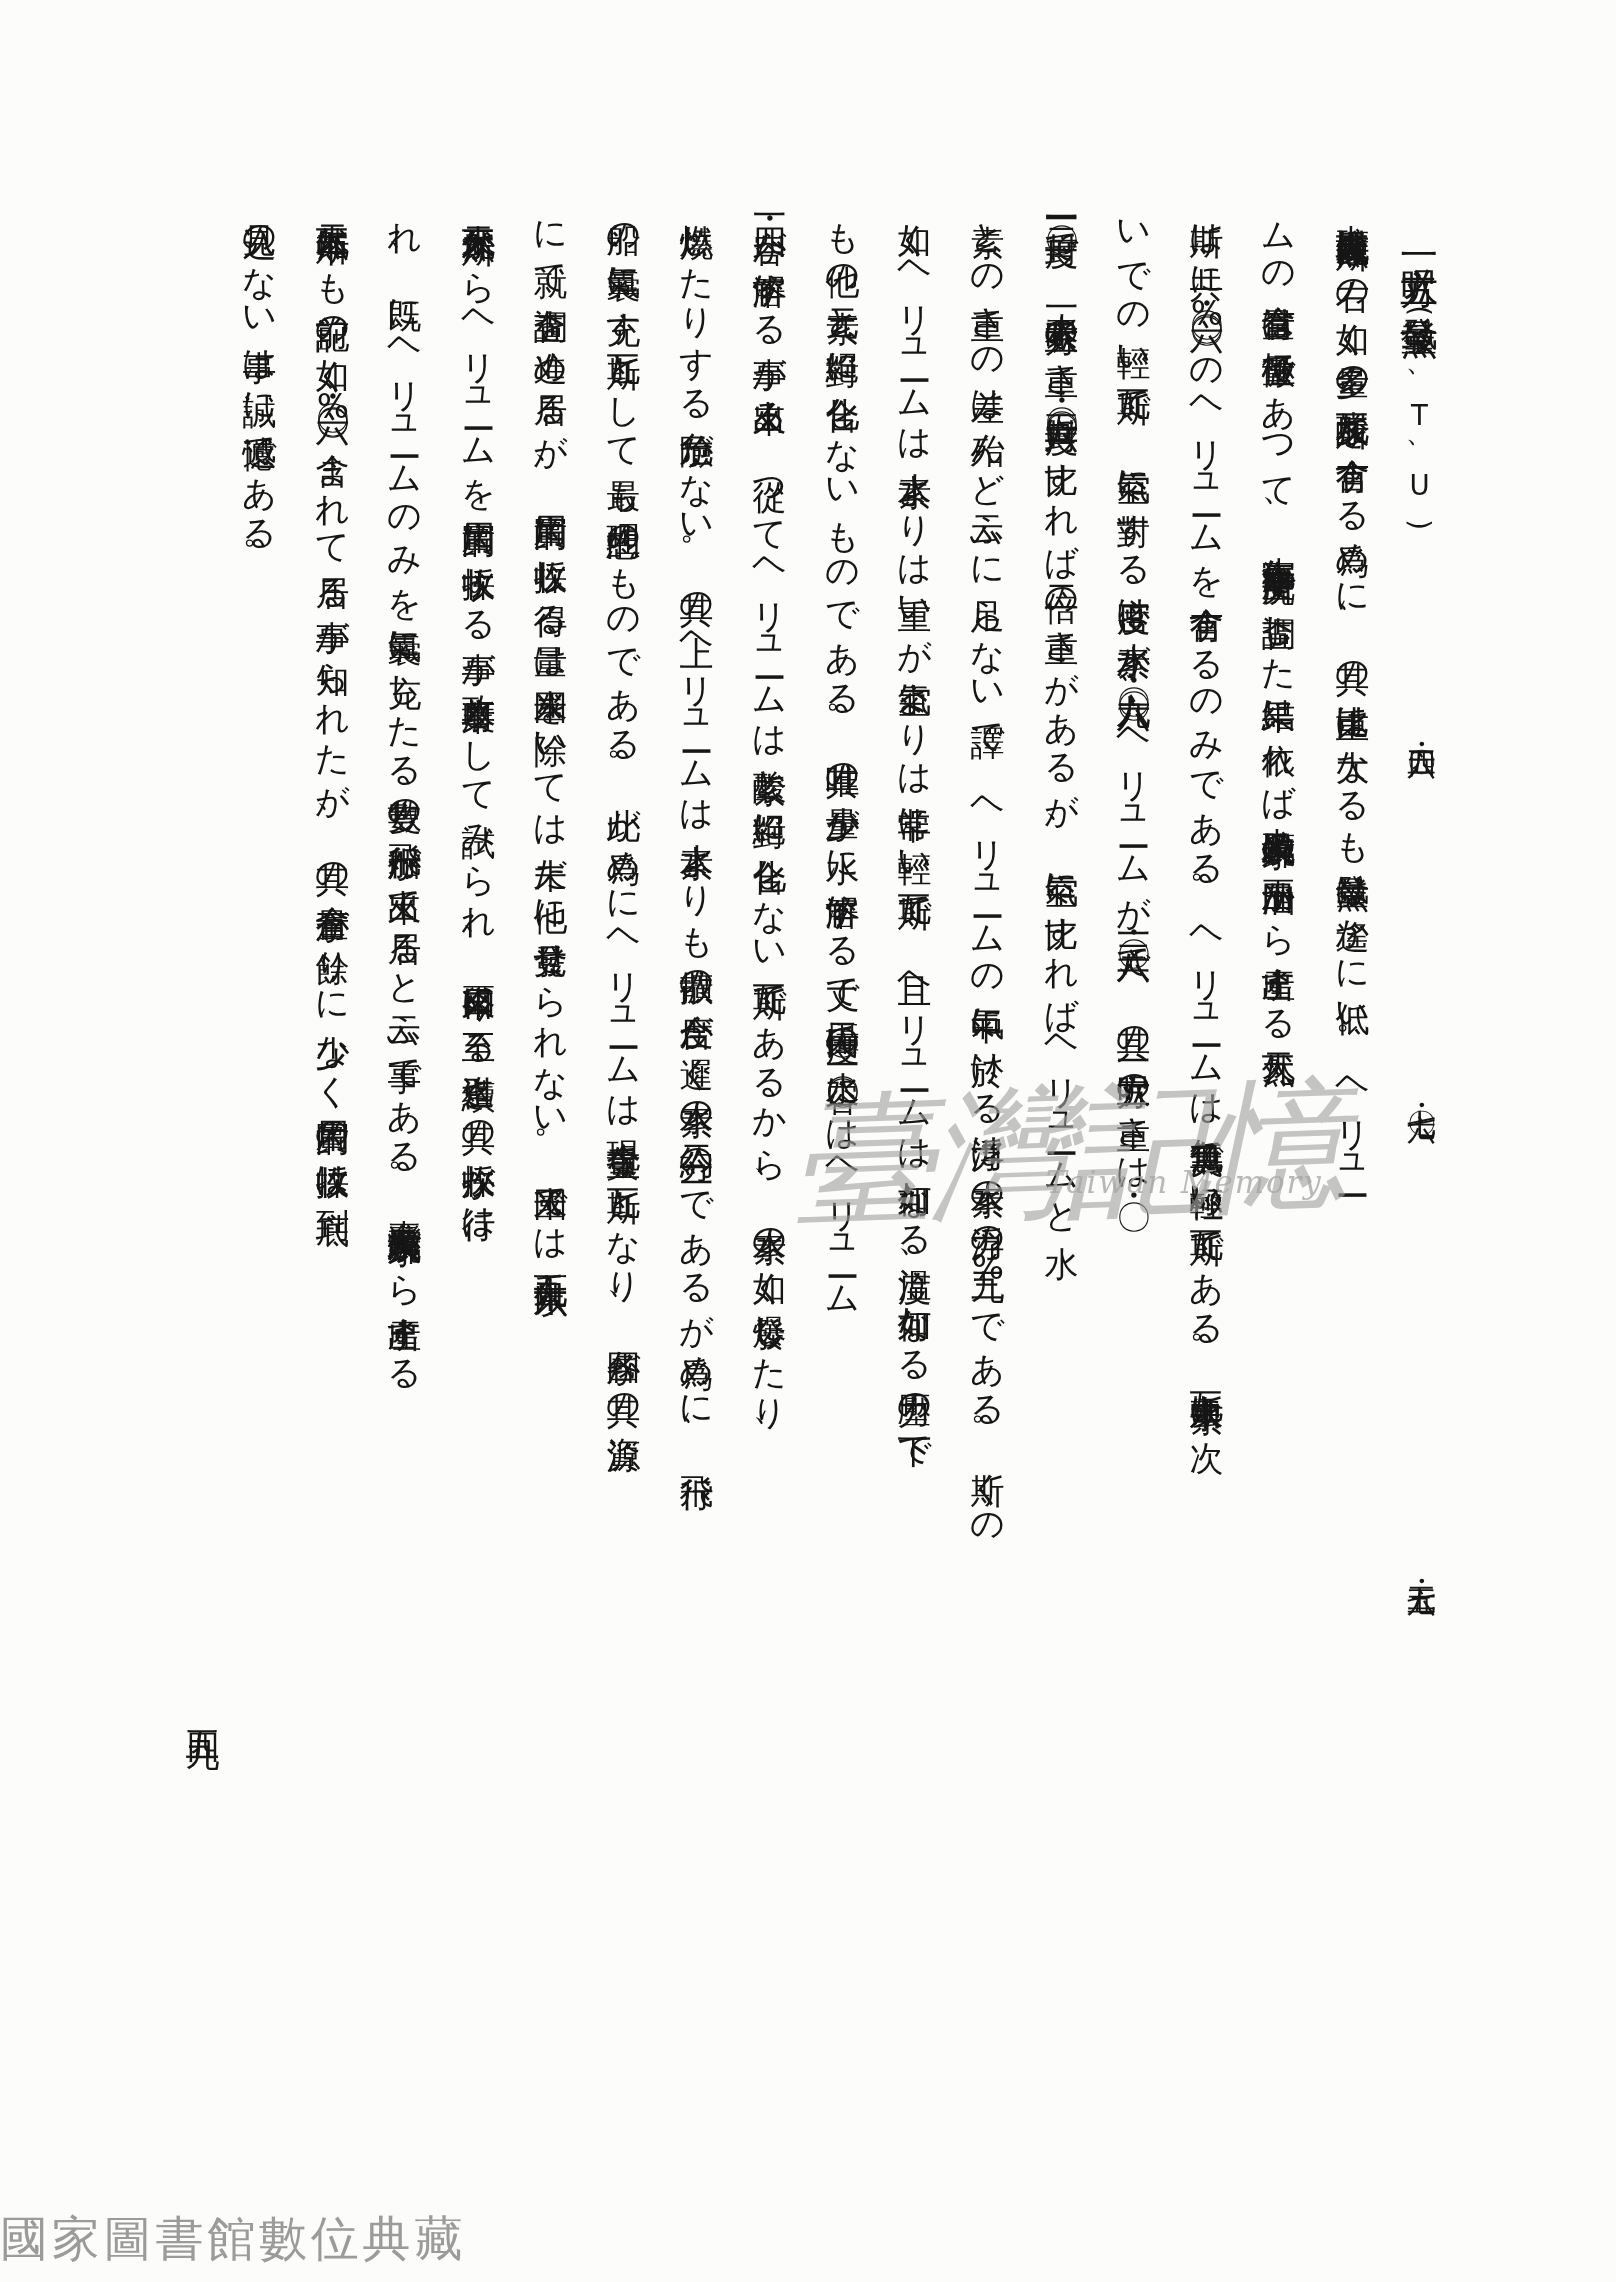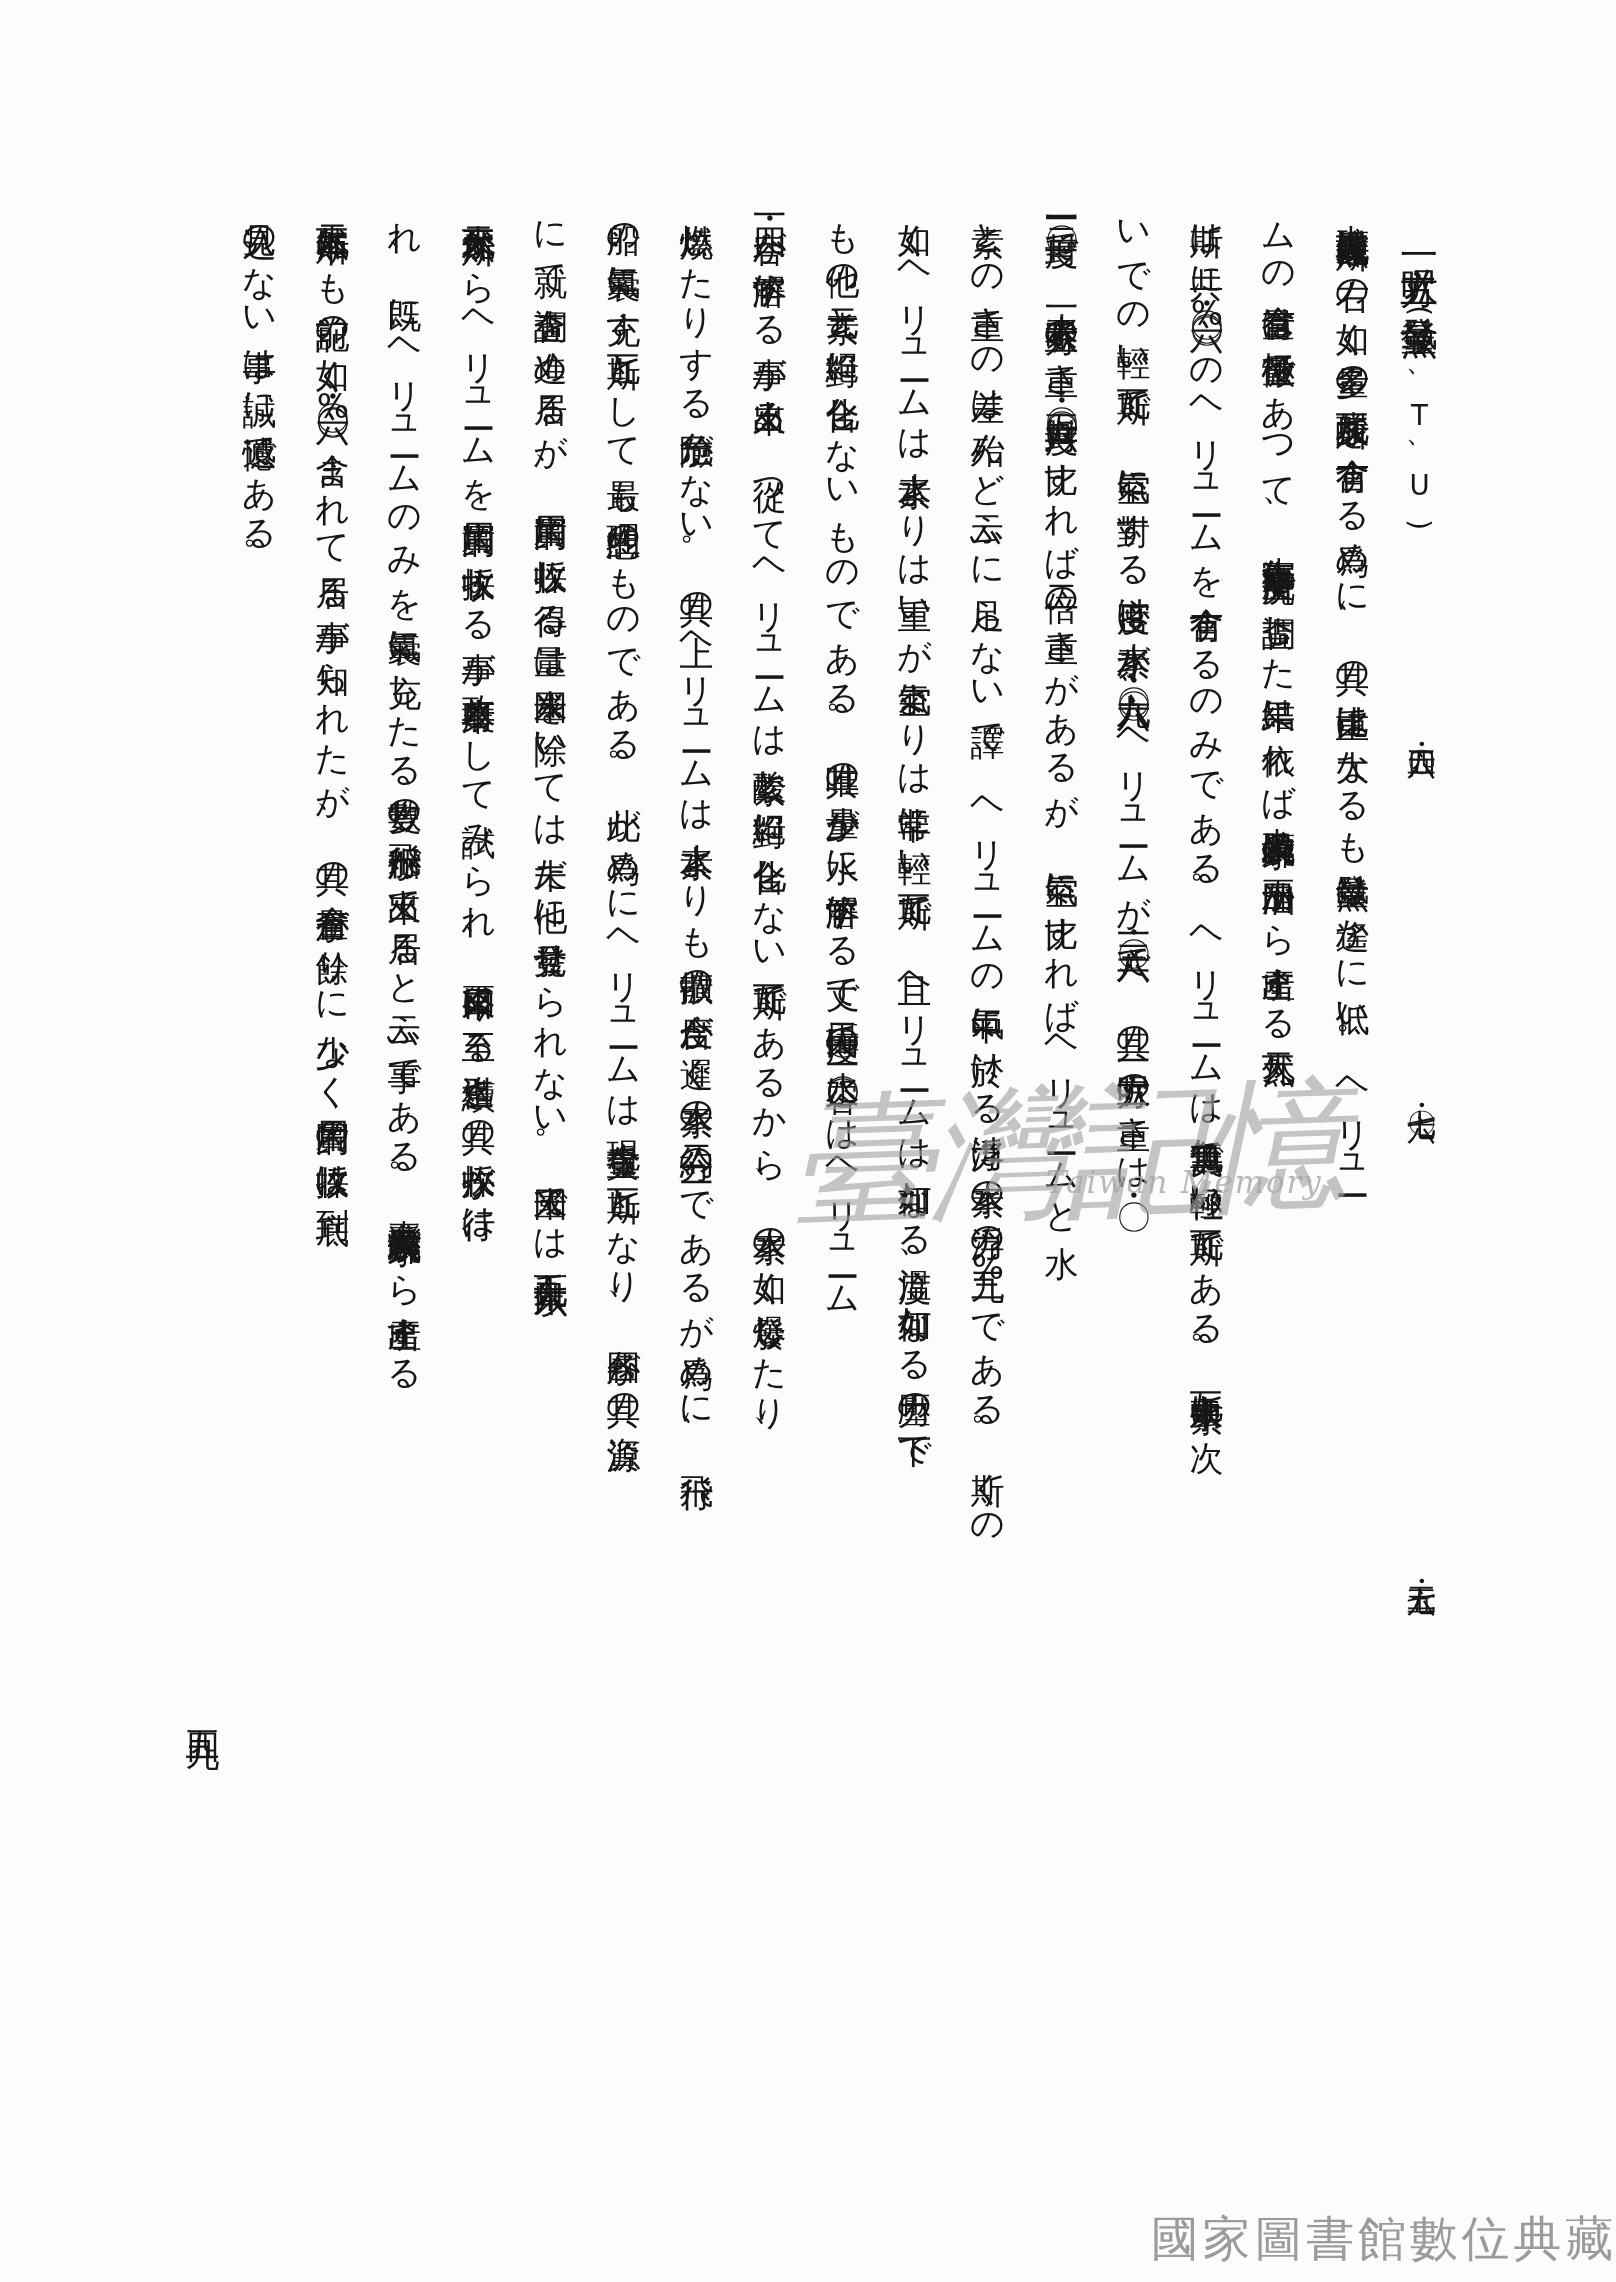--- a/index.html
+++ b/index.html
@@ -49,21 +49,21 @@
     white-space:nowrap;z-index:3;pointer-events:none;
   }
   .wm-latin{
     position:absolute;left:1046px;top:1164px;
     font-family:"DejaVu Serif",serif;font-style:italic;
     font-size:31px;letter-spacing:1.9px;
     color:#a8a8a8;opacity:0.8;z-index:3;pointer-events:none;
   }
   .stamp{
     position:absolute;left:0;top:2207px;width:100%;
-    text-align:right;
+    text-align:left;
     color:#9b9b9b;font-size:48px;letter-spacing:3.8px;
     font-family:"DejaVu Sans",sans-serif;
   }
 </style>
 </head>
 <body>
 
 <div class="page">
 
   <div class="vtext header-col"><span>一立方呎ノ發熱量</span><span class="paren">(</span><span class="unit">B、T、U</span><span class="paren">)</span></div>

